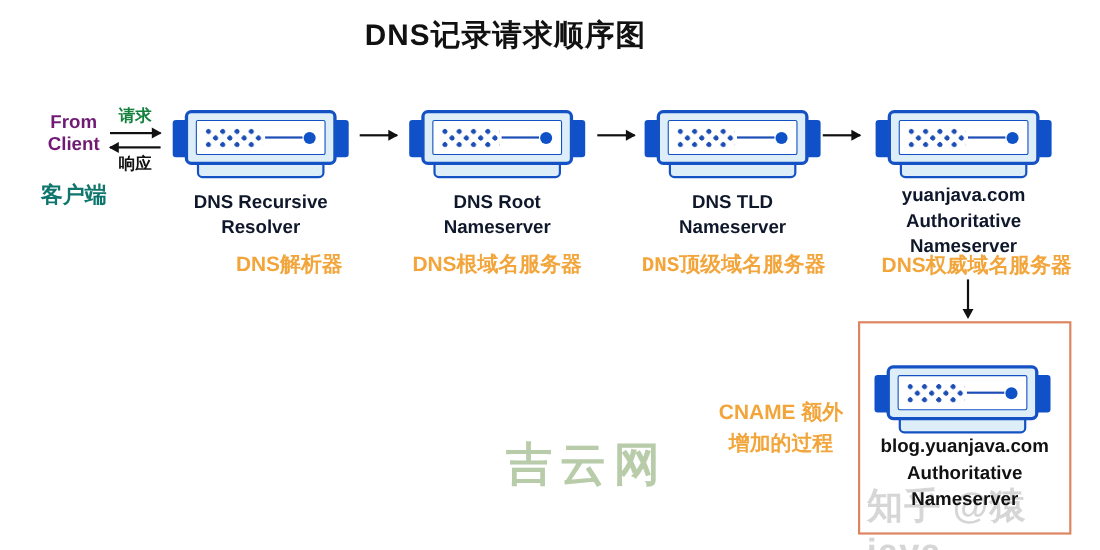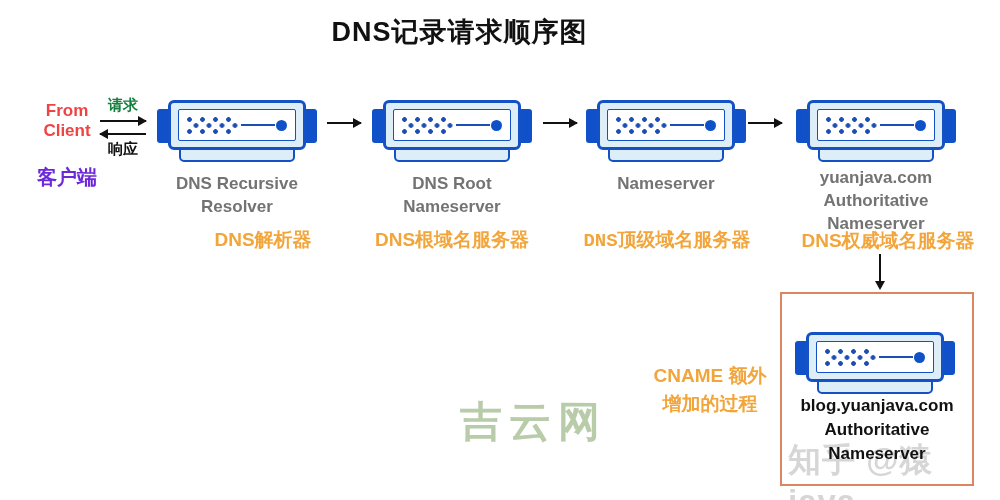--- a/index.html
+++ b/index.html
@@ -11,27 +11,27 @@
   .abs{position:absolute;}
 
   
   .title{
     left:0;top:14px;width:919px;text-align:center;
     font-size:27px;font-weight:700;color:#111;letter-spacing:1px;
   }
 
   
   .client-en{left:36px;top:101px;width:62px;text-align:center;
-    font-size:17px;font-weight:700;color:#ef4444;line-height:20px;}
+    font-size:17px;font-weight:700;color:#701a75;line-height:20px;}
   .req-label{left:100px;top:96px;width:46px;text-align:center;
     font-size:15px;font-weight:700;color:#15803d;}
   .resp-label{left:100px;top:140px;width:46px;text-align:center;
     font-size:15px;font-weight:700;color:#111;}
   .client-cn{left:30px;top:164px;width:74px;text-align:center;
-    font-size:20px;font-weight:700;color:#6d28d9;}
+    font-size:20px;font-weight:700;color:#0f766e;}
 
   
   .h-arrow{height:2px;background:#111;}
   .h-arrow::after{content:"";position:absolute;right:-1px;top:-4px;
     border-left:9px solid #111;border-top:5px solid transparent;border-bottom:5px solid transparent;}
   .h-arrow-l{height:2px;background:#111;}
   .h-arrow-l::before{content:"";position:absolute;left:-1px;top:-4px;
     border-right:9px solid #111;border-top:5px solid transparent;border-bottom:5px solid transparent;}
   .v-arrow{width:2px;background:#111;}
   .v-arrow::after{content:"";position:absolute;left:-4px;bottom:-8px;
@@ -52,21 +52,21 @@
   .server .dots{width:52px;height:17px;
     background-image:
       radial-gradient(circle at 2.5px 2.5px,#1d4eb5 2.1px,transparent 2.5px),
       radial-gradient(circle at 2.5px 2.5px,#1d4eb5 2.1px,transparent 2.5px);
     background-size:13px 12px,13px 12px;
     background-position:0 0,6.5px 6px;}
   .server .sline{width:34px;height:2px;background:#1d4eb5;}
   .server .scircle{width:11px;height:11px;border-radius:50%;background:#0f52c8;}
 
   
-  .en-label{font-size:17px;font-weight:700;color:#737373;text-align:center;line-height:23px;width:180px;}
+  .en-label{font-size:17px;font-weight:700;color:#0f172a;text-align:center;line-height:23px;width:180px;}
   .cn-label{font-size:19px;font-weight:700;color:#f2a53b;text-align:center;width:200px;}
 
   
   .cname-box{left:780px;top:292px;width:190px;height:190px;
     border:2px solid #dd8560;background:transparent;z-index:2;}
   .cname-box .server{position:absolute;left:13px;top:38px;}
   .box-text{position:absolute;left:0;top:100px;width:100%;text-align:center;
     font-size:17px;font-weight:700;color:#111;line-height:24px;}
   .cname-note{left:628px;top:362px;width:164px;text-align:center;
     font-size:19px;font-weight:700;color:#f2a53b;line-height:28px;}
@@ -152,20 +152,21 @@
 
 <div class="abs en-label" style="left:147px;top:172px;">
   <div>DNS Recursive</div>
   <div>Resolver</div>
 </div>
 <div class="abs en-label" style="left:362px;top:172px;">
   <div>DNS Root</div>
   <div>Nameserver</div>
 </div>
 <div class="abs en-label" style="left:576px;top:172px;">
+  <div>DNS TLD</div>
   <div>Nameserver</div>
 </div>
 <div class="abs en-label" style="left:786px;top:166px;">
   <div>yuanjava.com</div>
   <div>Authoritative</div>
   <div>Nameserver</div>
 </div>
 
 <div class="abs cn-label" style="left:163px;top:227px;">DNS解析器</div>
 <div class="abs cn-label" style="left:352px;top:227px;">DNS根域名服务器</div>

